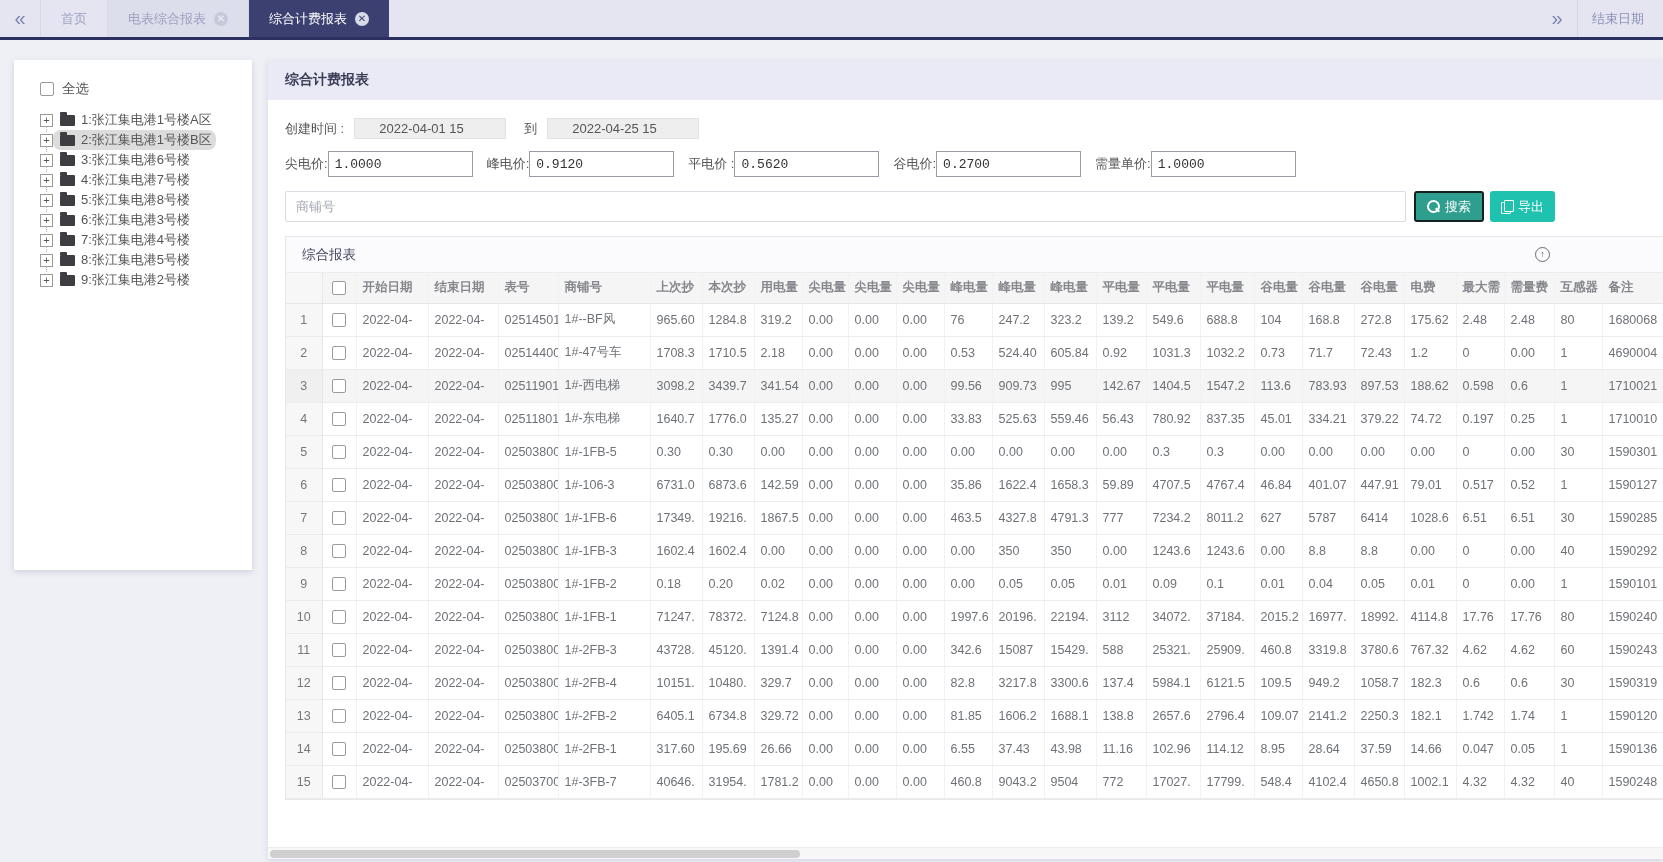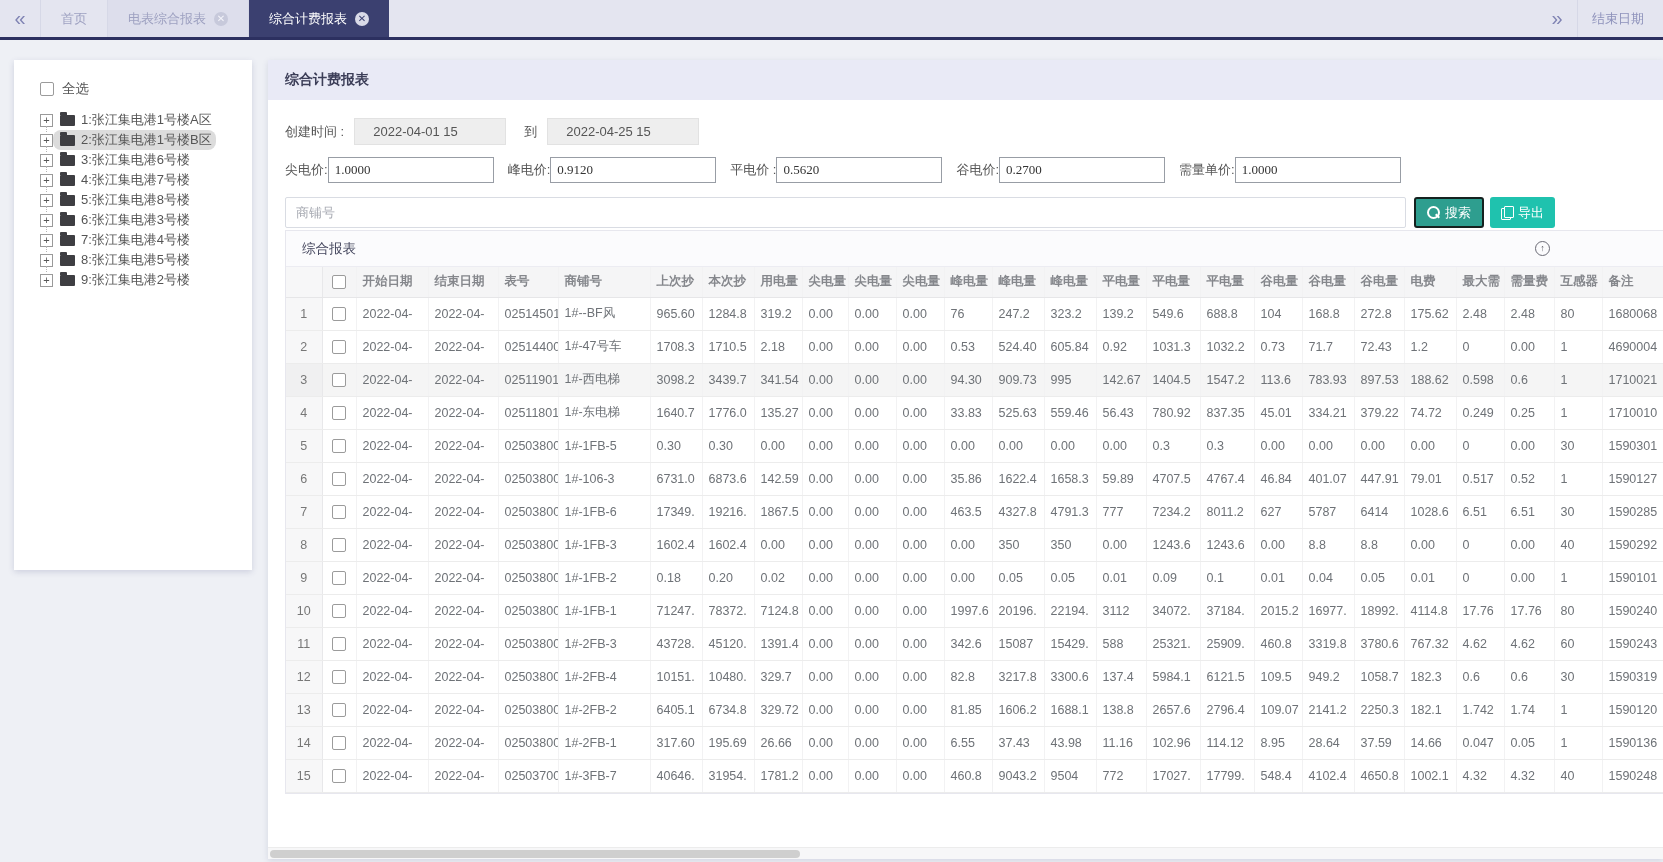--- a/index.html
+++ b/index.html
@@ -56,49 +56,49 @@
   
   .main { flex:1; margin-left:16px; background:#fff; height:799px; position:relative;
     overflow:hidden; box-shadow:0 2px 6px rgba(60,64,120,.15); }
   .main-header { height:40px; background:#e9eaf6; display:flex; align-items:center;
     padding-left:17px; font-size:14px; font-weight:bold; color:#3c3e58; }
   .main-body { padding:18px 0 0 17px; }
 
   
   .filter-row { display:flex; align-items:center; font-size:13px; color:#555; }
   .created-row { margin-bottom:12px; }
-  .date-box { width:152px; height:27px; background:#eee; border:1px solid #e2e2e2;
-    display:flex; align-items:center; padding-left:18px; color:#555; margin-left:10px;
+  .date-box { width:152px; height:21px; background:#eee; border:1px solid #e2e2e2;
+    display:flex; align-items:center; padding-left:24px; color:#555; margin-left:10px;
     cursor:pointer; }
   .to-label { margin:0 2px 0 12px; padding:0 6px; background:#fff; color:#555; }
   .price-row { margin-bottom:14px; }
   .price-group { display:flex; align-items:center; margin-right:14px; }
-  .price-group input { width:166px; height:26px; border:1px solid #989da5;
-    padding:0 6px; font-size:13px; color:#333; font-family:Liberation Serif, serif; }
+  .price-group input { width:145px; height:26px; border:1px solid #989da5;
+    padding:0 6px; font-size:13px; color:#333; font-family:Liberation Mono, monospace; }
   .search-row { margin-bottom:0; padding-right:108px; }
   .search-input { flex:1; height:31px; border:1px solid #d9dce3; border-radius:2px;
     padding:0 10px; font-size:13px; color:#333; font-family:inherit; }
   .search-input::placeholder { color:#a7aab2; }
   .btn { height:31px; display:flex; align-items:center; padding:0 11px; color:#fff;
     font-size:13px; border-radius:3px; cursor:pointer; border:none; font-family:inherit; }
   .btn-search { background:#2e9e8f; border:2px solid #15211f; margin-left:8px; }
   .btn-export { background:#1fc2ae; margin-left:6px; }
   .search-icon { width:13px; height:13px; position:relative; margin-right:5px; flex-shrink:0; }
   .search-icon::before { content:''; position:absolute; left:0; top:0; width:9px; height:9px;
     border:2px solid #fff; border-radius:50%; }
   .search-icon::after { content:''; position:absolute; left:8px; top:9px; width:5px;
     height:2px; background:#fff; transform:rotate(45deg); }
   .export-icon { width:12px; height:13px; position:relative; margin-right:5px; flex-shrink:0; }
   .export-icon::before { content:''; position:absolute; left:0; top:2px; width:8px;
     height:10px; border:1.5px solid #fff; border-radius:1px; }
   .export-icon::after { content:''; position:absolute; left:3px; top:0; width:8px;
     height:10px; border:1.5px solid #fff; border-radius:1px; background:#1fc2ae; }
 
   
-  .report-panel { margin-top:2px; border:1px solid #e7e7ee; border-right:none;
+  .report-panel { margin-top:14px; border:1px solid #e7e7ee; border-right:none;
     position:relative; }
   .report-header { height:36px; background:#fbfbfd; border-bottom:1px solid #ececf2;
     display:flex; align-items:center; padding-left:16px; font-size:13.5px; color:#46485f; }
   .panel-action { position:absolute; top:10px; right:113px; width:15px; height:15px;
     border:1.5px solid #6a6a75; border-radius:50%; color:#55555e; font-size:9px;
     line-height:12px; text-align:center; cursor:pointer; }
 
   table.report { border-collapse:collapse; table-layout:fixed; width:1406px;
     font-size:12.5px; color:#6e7277; }
   .report th, .report td { height:33px; padding:0 6px; white-space:nowrap;
@@ -394,21 +394,21 @@
                 <td>2022-04-</td>
                 <td>2022-04-</td>
                 <td>02511901</td>
                 <td>1#-西电梯</td>
                 <td>3098.2</td>
                 <td>3439.7</td>
                 <td>341.54</td>
                 <td>0.00</td>
                 <td>0.00</td>
                 <td>0.00</td>
-                <td>94.30</td>
+                <td>99.56</td>
                 <td>909.73</td>
                 <td>995</td>
                 <td>142.67</td>
                 <td>1404.5</td>
                 <td>1547.2</td>
                 <td>113.6</td>
                 <td>783.93</td>
                 <td>897.53</td>
                 <td>188.62</td>
                 <td>0.598</td>
@@ -432,21 +432,21 @@
                 <td>33.83</td>
                 <td>525.63</td>
                 <td>559.46</td>
                 <td>56.43</td>
                 <td>780.92</td>
                 <td>837.35</td>
                 <td>45.01</td>
                 <td>334.21</td>
                 <td>379.22</td>
                 <td>74.72</td>
-                <td>0.249</td>
+                <td>0.197</td>
                 <td>0.25</td>
                 <td>1</td>
                 <td>1710010</td>
               </tr>
               <tr>
                 <td class="rownum">5</td>
                 <td class="chk"><input type="checkbox" style=""></td>
                 <td>2022-04-</td>
                 <td>2022-04-</td>
                 <td>02503800</td>

